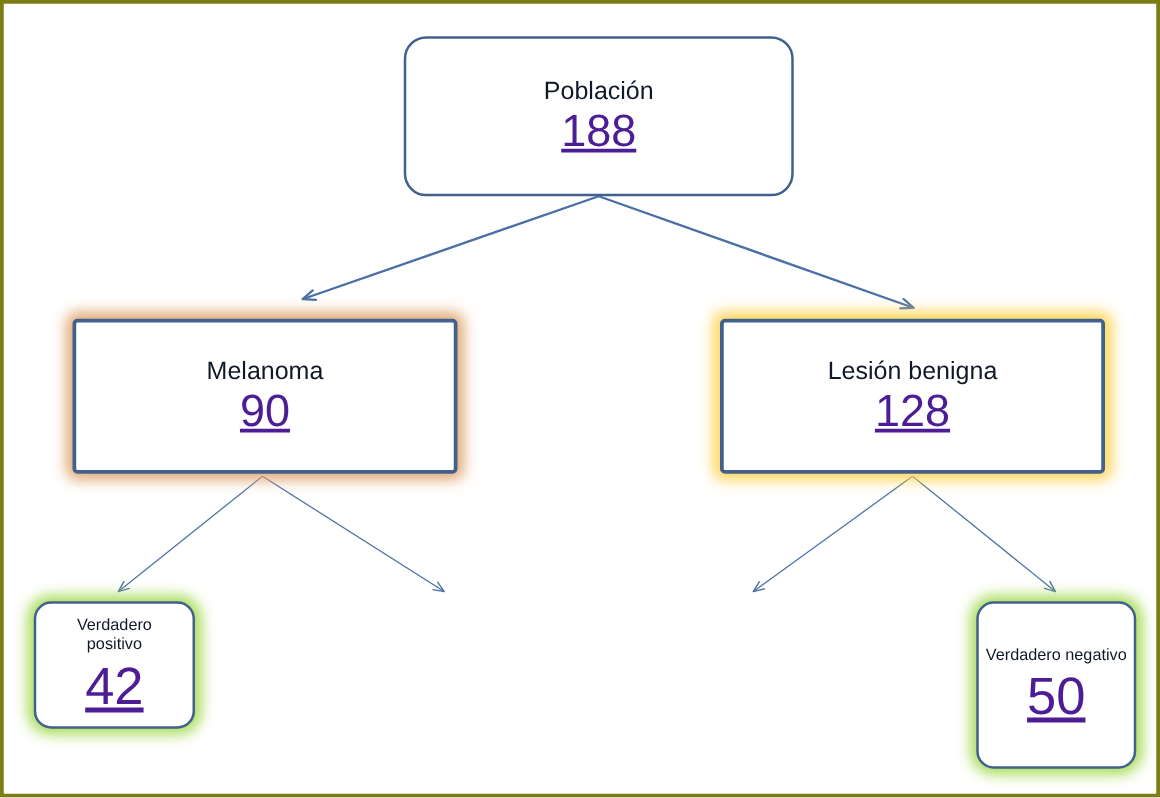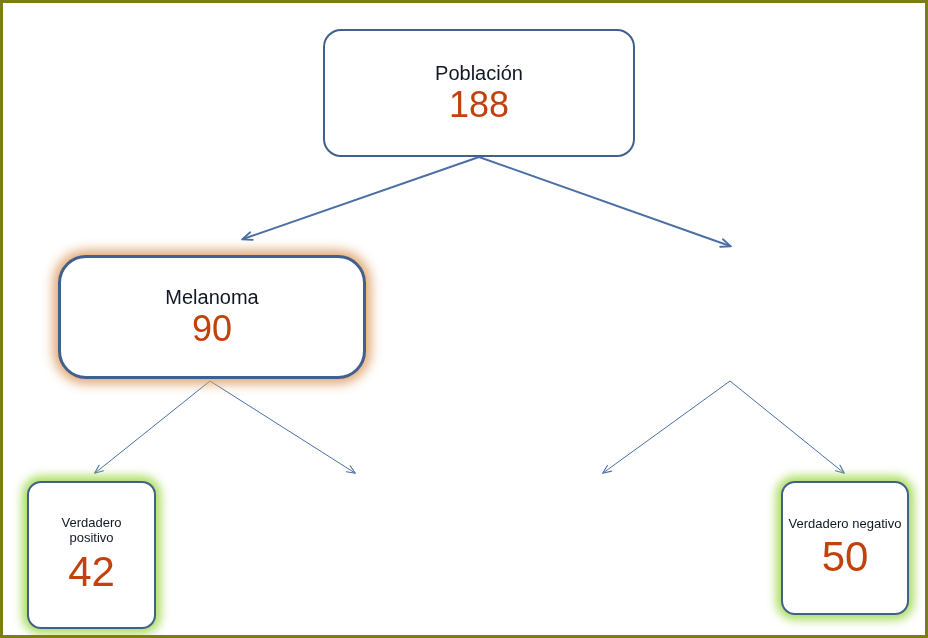--- a/index.html
+++ b/index.html
@@ -43,35 +43,36 @@
     align-items: center;
     justify-content: center;
     text-align: center;
   }
   .node .label {
     color: #101826;
     line-height: 1.12;
     white-space: pre-line;
   }
   .node .value {
-    color: #c2410c;
+    color: #4c1d95;
     line-height: 1.05;
+    text-decoration: underline;
   }
 
   
   .node.root {
     border-radius: 18px;
     border-width: 2px;
   }
   .node.root .label { font-size: 20px; margin-bottom: 2px; }
   .node.root .value { font-size: 36px; }
 
   
   .node.level2 {
-    border-radius: 28px;
+    border-radius: 4px;
     border-width: 3px;
   }
   .node.level2 .label { font-size: 20px; margin-bottom: 2px; }
   .node.level2 .value { font-size: 36px; }
 
   .node.glow-tan   { box-shadow: 0 0 11px 5px rgba(224,163,106,0.92); }
   .node.glow-yellow{ box-shadow: 0 0 11px 5px rgba(255,211,80,0.95); }
   .node.glow-green { box-shadow: 0 0 10px 5px rgba(168,219,88,0.95); }
   .node.glow-red   { box-shadow: 0 0 10px 5px rgba(242,124,124,0.95); }
 
@@ -117,22 +118,26 @@
     <div class="node root" style="left:320px; top:26px; width:312px; height:128px;">
       <div class="label">Población</div>
       <div class="value">188</div>
     </div>
 
     <div class="node level2 glow-tan" style="left:55px; top:252px; width:308px; height:124px;">
       <div class="label">Melanoma</div>
       <div class="value">90</div>
     </div>
 
+    <div class="node level2 glow-yellow" style="left:573px; top:252px; width:308px; height:124px;">
+      <div class="label">Lesión benigna</div>
+      <div class="value">128</div>
+    </div>
 
-    <div class="node leaf glow-green" style="left:24px; top:478px; width:129px; height:148px;">
+    <div class="node leaf glow-green" style="left:24px; top:478px; width:129px; height:102px;">
       <div class="label">Verdadero
 positivo</div>
       <div class="value">42</div>
     </div>
 
 
 
     <div class="node leaf glow-green" style="left:778px; top:478px; width:128px; height:134px;">
       <div class="label">Verdadero negativo</div>
       <div class="value">50</div>

